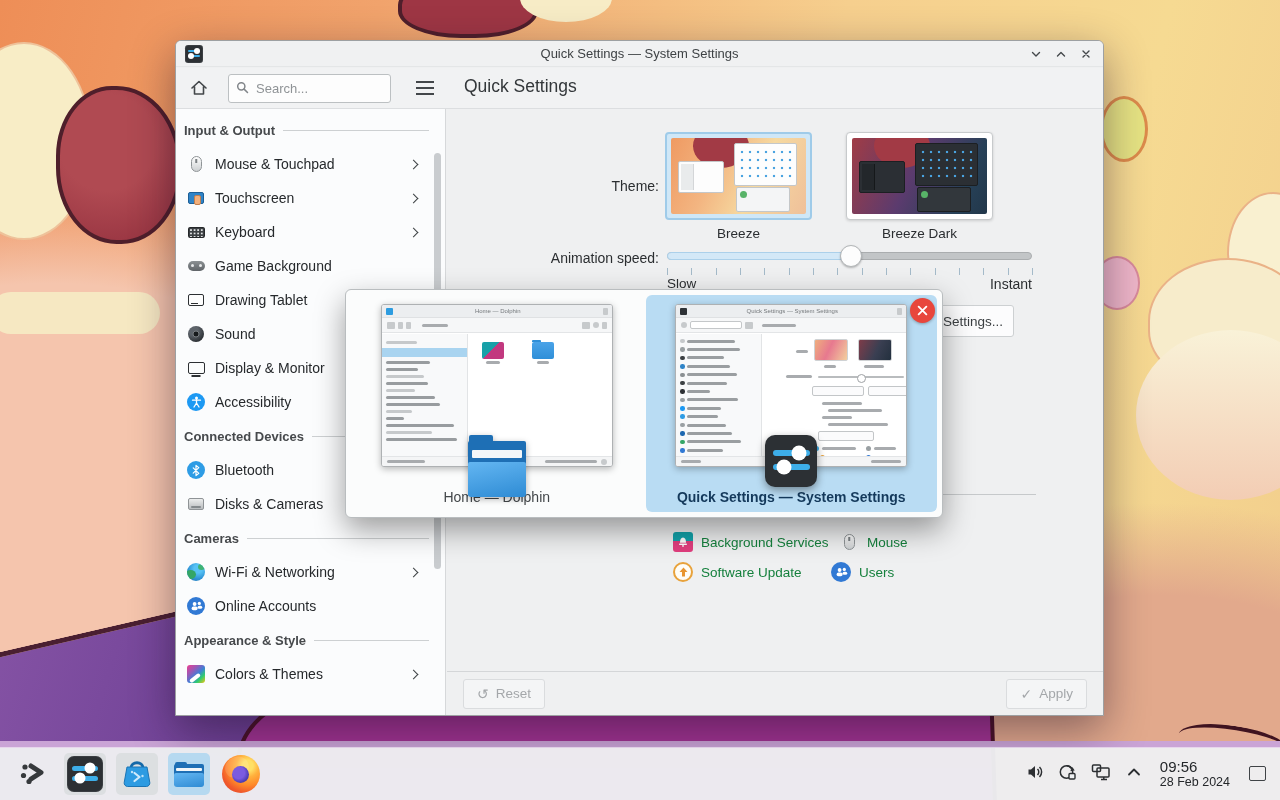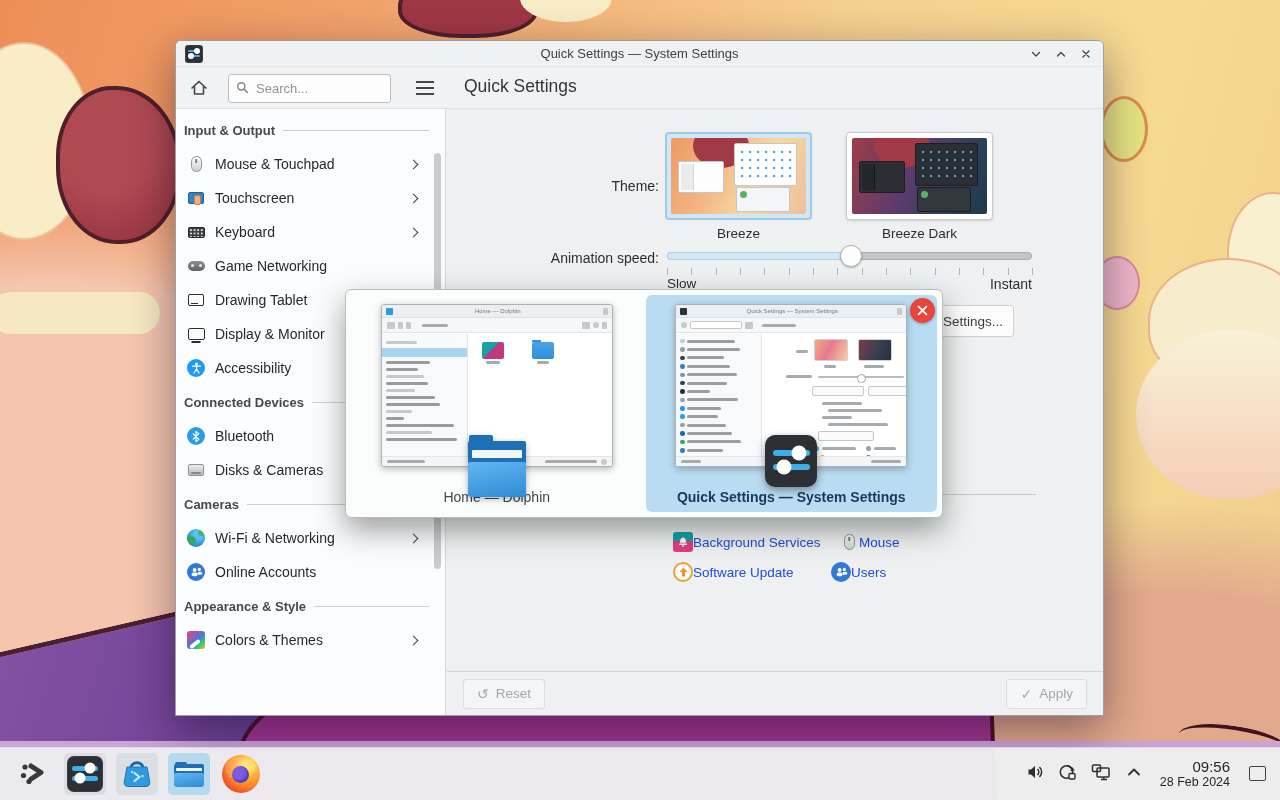--- a/index.html
+++ b/index.html
@@ -117,21 +117,21 @@
   .handle{position:absolute;top:0;left:calc(50.4% - 11px);width:22px;height:22px;border-radius:50%;background:#fdfdfd;border:1px solid #b2b5b7;box-shadow:0 1px 2px rgba(0,0,0,.25);}
   .ticks{position:absolute;left:221px;top:159px;width:366px;height:7px;
     background:repeating-linear-gradient(90deg,#a4bac9 0 1px,transparent 1px 24.33px);}
   .slow-lbl{position:absolute;left:221px;top:167px;font-size:13.5px;color:#2b2e31;}
   .instant-lbl{position:absolute;left:486px;top:167px;width:100px;text-align:right;font-size:14px;color:#2b2e31;}
 
   .partial-btn{position:absolute;left:460px;top:196px;width:108px;height:32px;background:#fcfcfd;border:1px solid #cdd0d2;border-radius:3px;
     font-size:13.5px;color:#3c4043;text-align:right;padding:0 10px;overflow:hidden;white-space:nowrap;font-family:inherit;}
   .hdiv{position:absolute;left:205px;top:385px;width:385px;height:1px;background:#c6c9cb;}
 
-  .mu{position:absolute;display:flex;align-items:center;font-size:13.5px;color:#1d4ed8;cursor:default;}
+  .mu{position:absolute;display:flex;align-items:center;gap:8px;font-size:13.5px;color:#15803d;cursor:default;}
   .mu-ic{width:20px;height:20px;display:inline-flex;align-items:center;justify-content:center;flex:0 0 20px;}
   .mu-services{border-radius:3px;background:linear-gradient(180deg,#13a3ab 0 46%,#e13e7e 46%);}
   .mu-update{border-radius:50%;background:#fffdf6;border:2px solid #e8a23b;}
   .mu-users{border-radius:50%;background:#3179d4;}
 
   .footer{position:absolute;left:1px;right:0;bottom:0;height:44px;border-top:1px solid #d4d6d8;background:#eff0f1;display:flex;align-items:center;padding:0 16px;}
   .btn{display:inline-flex;align-items:center;gap:7px;background:#f4f5f6;border:1px solid #dadcde;border-radius:3px;
        font-size:13.5px;color:#a4a7aa;padding:0 13px;height:30px;font-family:inherit;}
   .btn .bic{font-size:14px;line-height:1;}
   .btn.apply{margin-left:auto;}
@@ -208,21 +208,21 @@
   .task.running{background:#dcdfe1;}
   .task.active{background:#b6d9f0;}
   .ffx{width:38px;height:38px;border-radius:50%;position:relative;overflow:hidden;
     background:radial-gradient(circle at 68% 28%,#ffe066 0 14%,#ffb13d 30%,#ff8a2a 52%,#f0592b 72%,#d9452c 100%);}
   .ffx::before{content:"";position:absolute;left:8%;top:4%;width:62%;height:56%;border-radius:50%;background:rgba(255,255,255,.14);transform:rotate(-22deg);}
   .ffx::after{content:"";position:absolute;left:27%;top:30%;width:45%;height:45%;border-radius:50%;
     background:radial-gradient(circle at 40% 40%,#7b5be0 0 40%,#4b3bb0 70%,#332a86 100%);}
   .tf{width:30px;height:26px;}
   .tray{margin-left:auto;display:flex;align-items:center;gap:11px;padding-right:14px;}
   .tray-btn{background:none;border:0;padding:0;display:flex;align-items:center;justify-content:center;width:22px;height:22px;}
-  .clock{text-align:right;line-height:1.12;color:#24272a;padding:0 4px;}
+  .clock{text-align:left;line-height:1.12;color:#24272a;padding:0 4px;}
   .clock .t{font-size:15px;}
   .clock .d{font-size:12.5px;}
   .showdesk{width:17px;height:15px;border:1.5px solid #3f4346;border-radius:2px;background:transparent;margin-left:4px;padding:0;}
 </style>
 </head>
 <body>
 
 <div id="stage">
 
   <div id="wallpaper">
@@ -315,27 +315,33 @@
           <span class="si">
             <i class="ik"></i>
           </span>
           <span>Keyboard</span>
           <span class="chev"></span>
         </div>
       <div class="item">
           <span class="si">
             <i class="ig"></i>
           </span>
-          <span>Game Networking</span>
+          <span>Game Background</span>
         </div>
       <div class="item">
           <span class="si">
             <i class="itb"></i>
           </span>
           <span>Drawing Tablet</span>
+        </div>
+      <div class="item">
+          <span class="si">
+            <i class="iso"></i>
+          </span>
+          <span>Sound</span>
         </div>
       <div class="item">
           <span class="si">
             <i class="id"></i>
           </span>
           <span>Display &amp; Monitor</span>
         </div>
       <div class="item">
           <span class="si">
             <span class="circ c-access">

